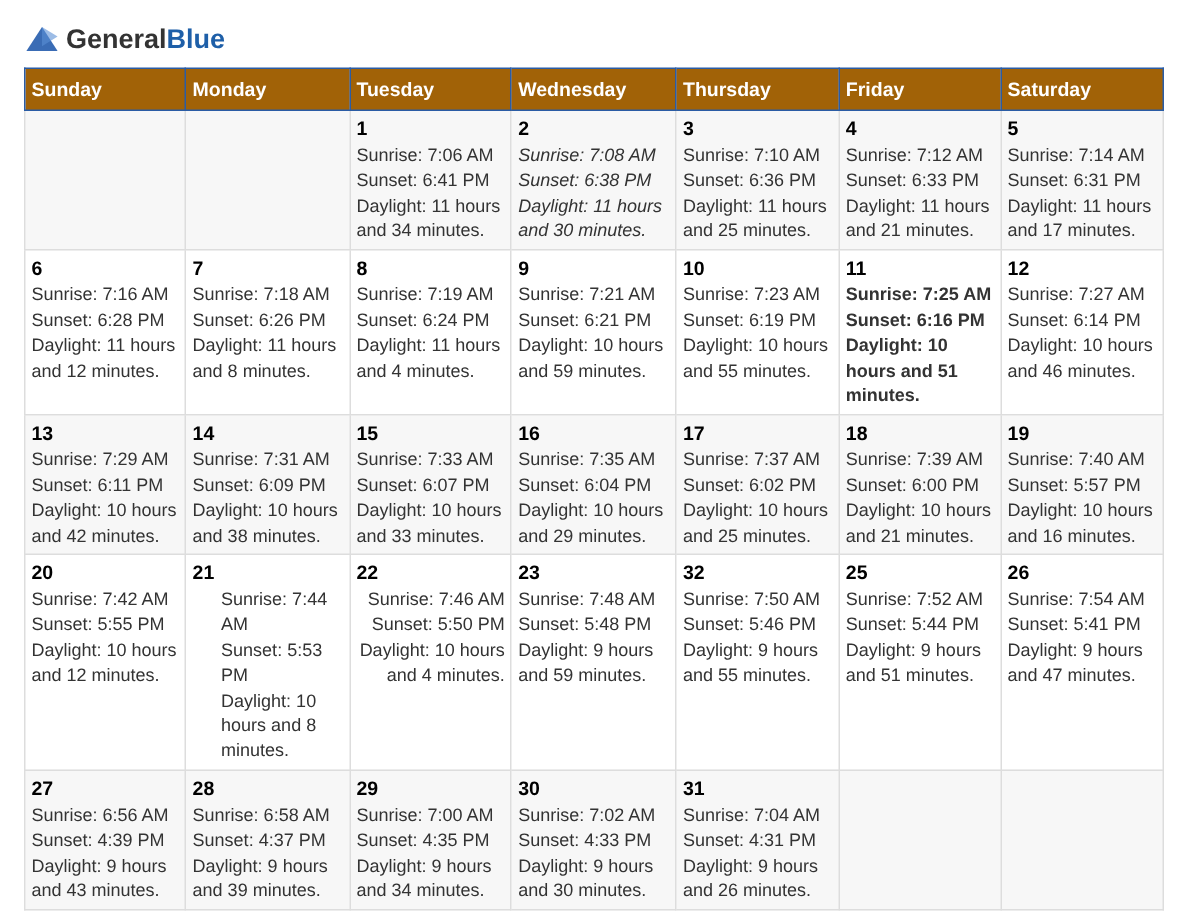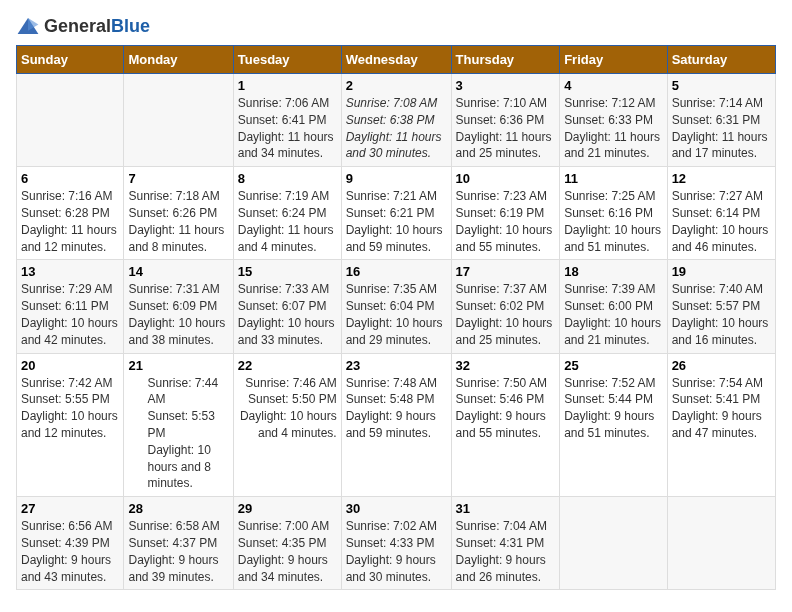--- a/index.html
+++ b/index.html
@@ -181,21 +181,21 @@
 Daylight: 10 hours and 59 minutes.</div>
         </td>
         <td>
           <span class="day-number">10</span>
           <div class="day-info" style="white-space: pre-line;">Sunrise: 7:23 AM
 Sunset: 6:19 PM
 Daylight: 10 hours and 55 minutes.</div>
         </td>
         <td>
           <span class="day-number">11</span>
-          <div class="day-info" style="white-space: pre-line;">Sunrise: 7:25 AM
+          <div class="day-info" style="white-space: pre-line; font-weight: bold;">Sunrise: 7:25 AM
 Sunset: 6:16 PM
 Daylight: 10 hours and 51 minutes.</div>
         </td>
         <td>
           <span class="day-number">12</span>
           <div class="day-info" style="white-space: pre-line;">Sunrise: 7:27 AM
 Sunset: 6:14 PM
 Daylight: 10 hours and 46 minutes.</div>
         </td>
       </tr>

